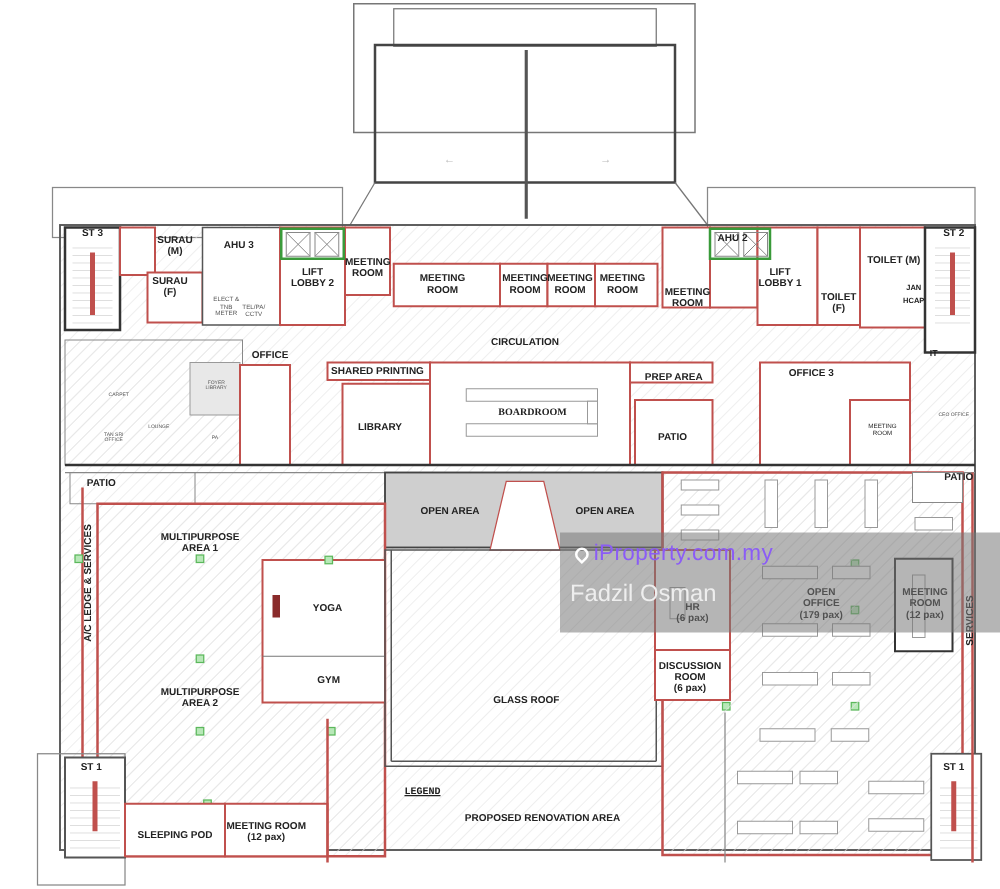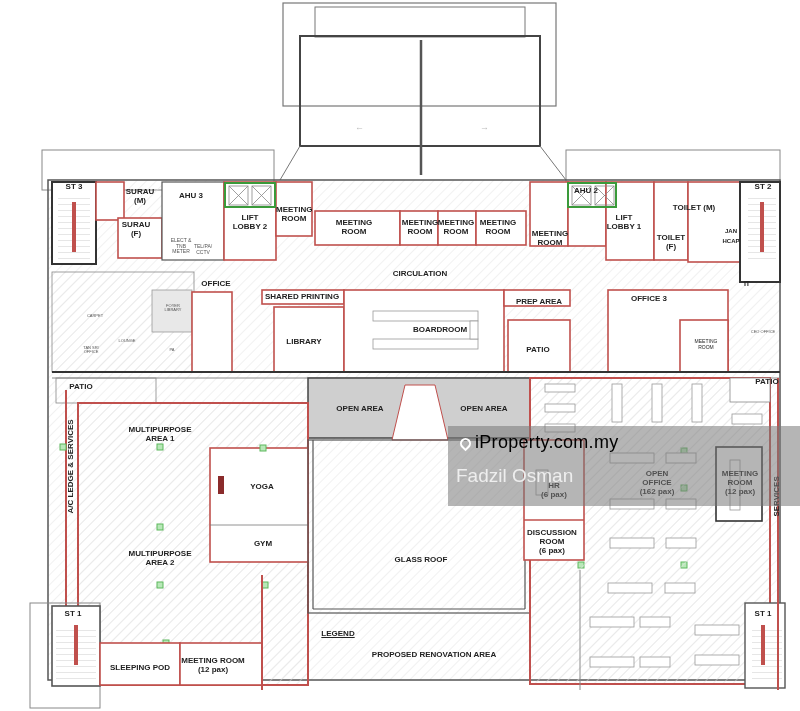--- a/index.html
+++ b/index.html
@@ -4,24 +4,24 @@
 <style>
   * { box-sizing: border-box; margin: 0; padding: 0; }
   html, body { width: 800px; height: 711px; overflow: hidden; background: #ffffff; }
   body { position: relative; font-family: "Liberation Sans", sans-serif; }
   #plan { position: absolute; left: 0; top: 0; width: 800px; height: 711px; }
   .lbl { position: absolute; font-family: "Liberation Sans", sans-serif; font-weight: bold; color: #222; text-align: center; line-height: 1.1; white-space: nowrap; }
   .lbl.sm { font-size: 8px; }
   .lbl.xs { font-size: 4px; font-weight: normal; color: #555; }
   .lbl.vert { transform: rotate(-90deg); transform-origin: center center; }
   .watermark { position: absolute; left: 448px; top: 426px; width: 352px; height: 80px; background: rgba(120,120,120,0.55); }
-  .wm-brand { position: absolute; left: 12px; top: 6px; font-size: 18px; color: #000000; font-family: "Liberation Sans", sans-serif; letter-spacing: 0.3px; }
+  .wm-brand { position: absolute; left: 12px; top: 6px; font-size: 18px; color: #8b5cf6; font-family: "Liberation Sans", sans-serif; letter-spacing: 0.3px; }
   .wm-agent { position: absolute; left: 8px; top: 39px; font-size: 19px; color: #eeeeee; font-family: "Liberation Sans", sans-serif; }
   .pin { display: inline-block; width: 11px; height: 11px; border: 2px solid #fff; border-radius: 50% 50% 50% 0; transform: rotate(-45deg); margin-right: 4px; vertical-align: -1px; }
-  .legend { text-decoration: underline; }
+  .legend { text-decoration: underline; font-family: Liberation Mono, monospace; }
 </style>
 </head>
 <body>
 
 <svg id="plan" width="800" height="711" viewBox="0 0 800 711" xmlns="http://www.w3.org/2000/svg">
   <defs>
     <pattern id="hatch" width="7" height="7" patternUnits="userSpaceOnUse" patternTransform="rotate(45)">
       <line x1="0" y1="0" x2="0" y2="7" stroke="#e4e4e4" stroke-width="1"></line>
     </pattern>
     <pattern id="stairs" width="6" height="6" patternUnits="userSpaceOnUse">
@@ -249,33 +249,33 @@
 </div>
 <div class="lbl sm" style="left:566px;top:187px;width:32px;text-align:right;">AHU 2</div>
 <div class="lbl sm" style="left:602px;top:214px;width:44px;">
   <div>LIFT</div>
   <div>LOBBY 1</div>
 </div>
 <div class="lbl sm" style="left:656px;top:234px;width:30px;">
   <div>TOILET</div>
   <div>(F)</div>
 </div>
-<div class="lbl sm" style="left:671px;top:204px;width:46px;">TOILET (M)</div>
+<div class="lbl sm" style="left:692px;top:204px;width:46px;">TOILET (M)</div>
 <div class="lbl xs" style="left:722px;top:228px;width:18px;font-size:6px;color:#222;font-weight:bold;">JAN</div>
 <div class="lbl xs" style="left:720px;top:238px;width:22px;font-size:6px;color:#222;font-weight:bold;">HCAP</div>
 <div class="lbl sm" style="left:748px;top:183px;width:30px;">ST 2</div>
 <div class="lbl xs" style="left:740px;top:280px;width:14px;font-size:7px;color:#222;font-weight:bold;">IT</div>
 
 <div class="lbl sm" style="left:380px;top:270px;width:80px;">CIRCULATION</div>
 <div class="lbl sm" style="left:196px;top:280px;width:40px;">OFFICE</div>
 <div class="lbl sm" style="left:260px;top:293px;width:84px;">SHARED PRINTING</div>
 <div class="lbl sm" style="left:511px;top:298px;width:56px;">PREP AREA</div>
 <div class="lbl sm" style="left:626px;top:295px;width:46px;">OFFICE 3</div>
 <div class="lbl sm" style="left:280px;top:338px;width:48px;">LIBRARY</div>
-<div class="lbl sm" style="left:410px;top:326px;width:60px;">BOARDROOM</div>
+<div class="lbl sm" style="left:396px;top:326px;width:60px;font-family:Liberation Serif, serif;">BOARDROOM</div>
 <div class="lbl sm" style="left:516px;top:346px;width:44px;">PATIO</div>
 <div class="lbl xs" style="left:690px;top:339px;width:32px;font-size:5px;color:#222;">
   <div>MEETING</div>
   <div>ROOM</div>
 </div>
 <div class="lbl xs" style="left:748px;top:330px;width:30px;">CEO OFFICE</div>
 <div class="lbl xs" style="left:76px;top:346px;width:30px;">
   <div>TAN SRI</div>
   <div>OFFICE</div>
 </div>
@@ -310,21 +310,21 @@
   <div>(6 pax)</div>
 </div>
 <div class="lbl sm" style="left:524px;top:529px;width:56px;">
   <div>DISCUSSION</div>
   <div>ROOM</div>
   <div>(6 pax)</div>
 </div>
 <div class="lbl sm" style="left:632px;top:470px;width:50px;">
   <div>OPEN</div>
   <div>OFFICE</div>
-  <div>(162 pax)</div>
+  <div>(179 pax)</div>
 </div>
 <div class="lbl sm" style="left:718px;top:470px;width:44px;">
   <div>MEETING</div>
   <div>ROOM</div>
   <div>(12 pax)</div>
 </div>
 <div class="lbl sm vert" style="left:752px;top:492px;width:50px;">SERVICES</div>
 
 <div class="lbl sm" style="left:58px;top:610px;width:30px;">ST 1</div>
 <div class="lbl sm" style="left:748px;top:610px;width:30px;">ST 1</div>

